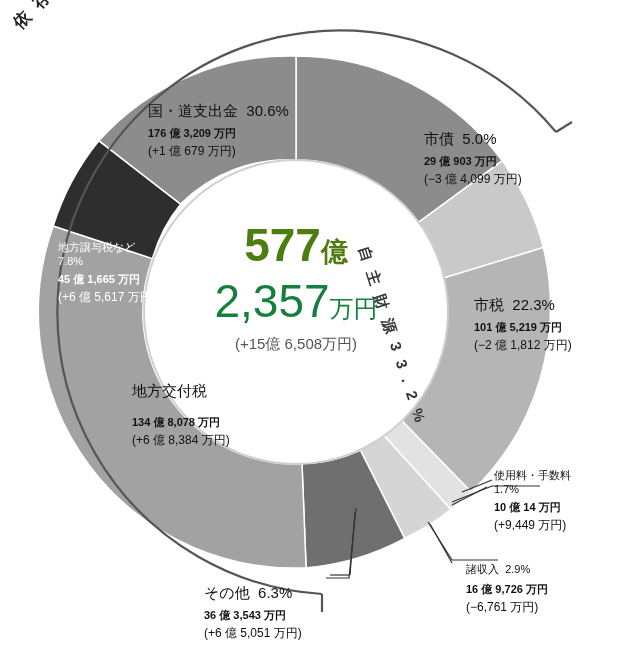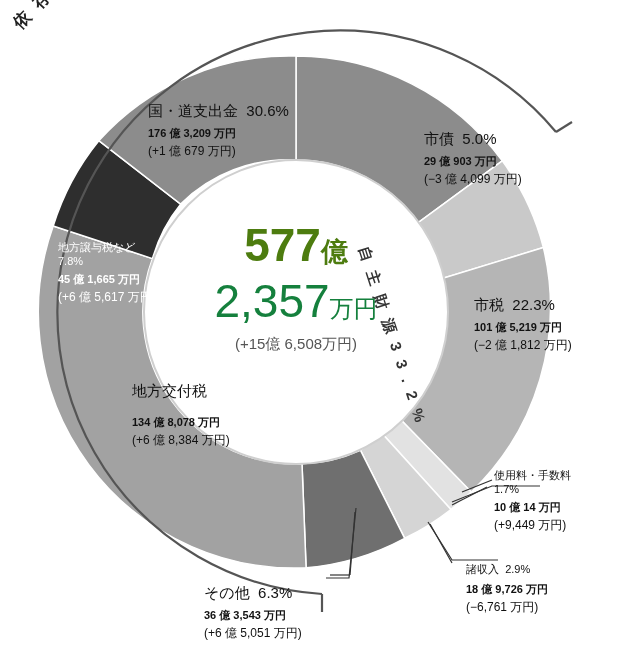--- a/index.html
+++ b/index.html
@@ -156,21 +156,21 @@
     <div class="seg-title sm nowrap dark">使用料・手数料</div>
     <div class="seg-title sm nowrap dark">1.7%</div>
     <div class="seg-amt dark nowrap">10 億 14 万円</div>
     <div class="seg-diff dark nowrap">(+9,449 万円)</div>
   </div>
 
   <div class="lbl" style="left:466px;top:562px;">
     <div class="seg-title sm nowrap dark">
       <span>諸収入</span>&nbsp;&nbsp;<span>2.9%</span>
     </div>
-    <div class="seg-amt dark nowrap">18 億 9,726 万円</div>
+    <div class="seg-amt dark nowrap">16 億 9,726 万円</div>
     <div class="seg-diff dark nowrap">(−6,761 万円)</div>
   </div>
 
   <div class="lbl" style="left:204px;top:584px;">
     <div class="seg-title nowrap dark">
       <span>その他</span>&nbsp;&nbsp;<span>6.3%</span>
     </div>
     <div class="seg-amt dark nowrap">36 億 3,543 万円</div>
     <div class="seg-diff dark nowrap">(+6 億 5,051 万円)</div>
   </div>

